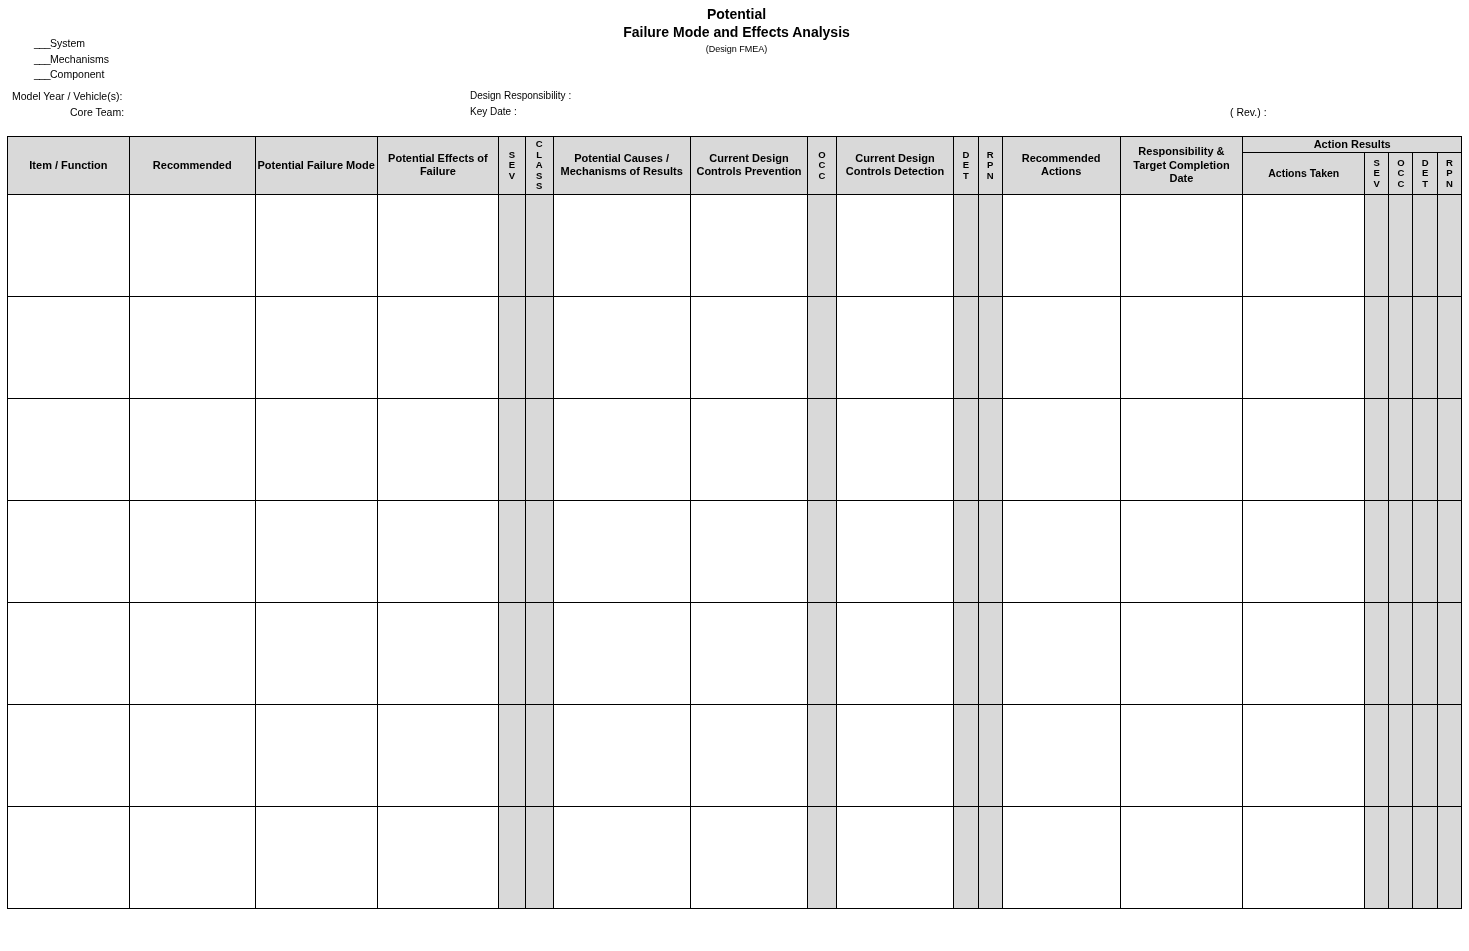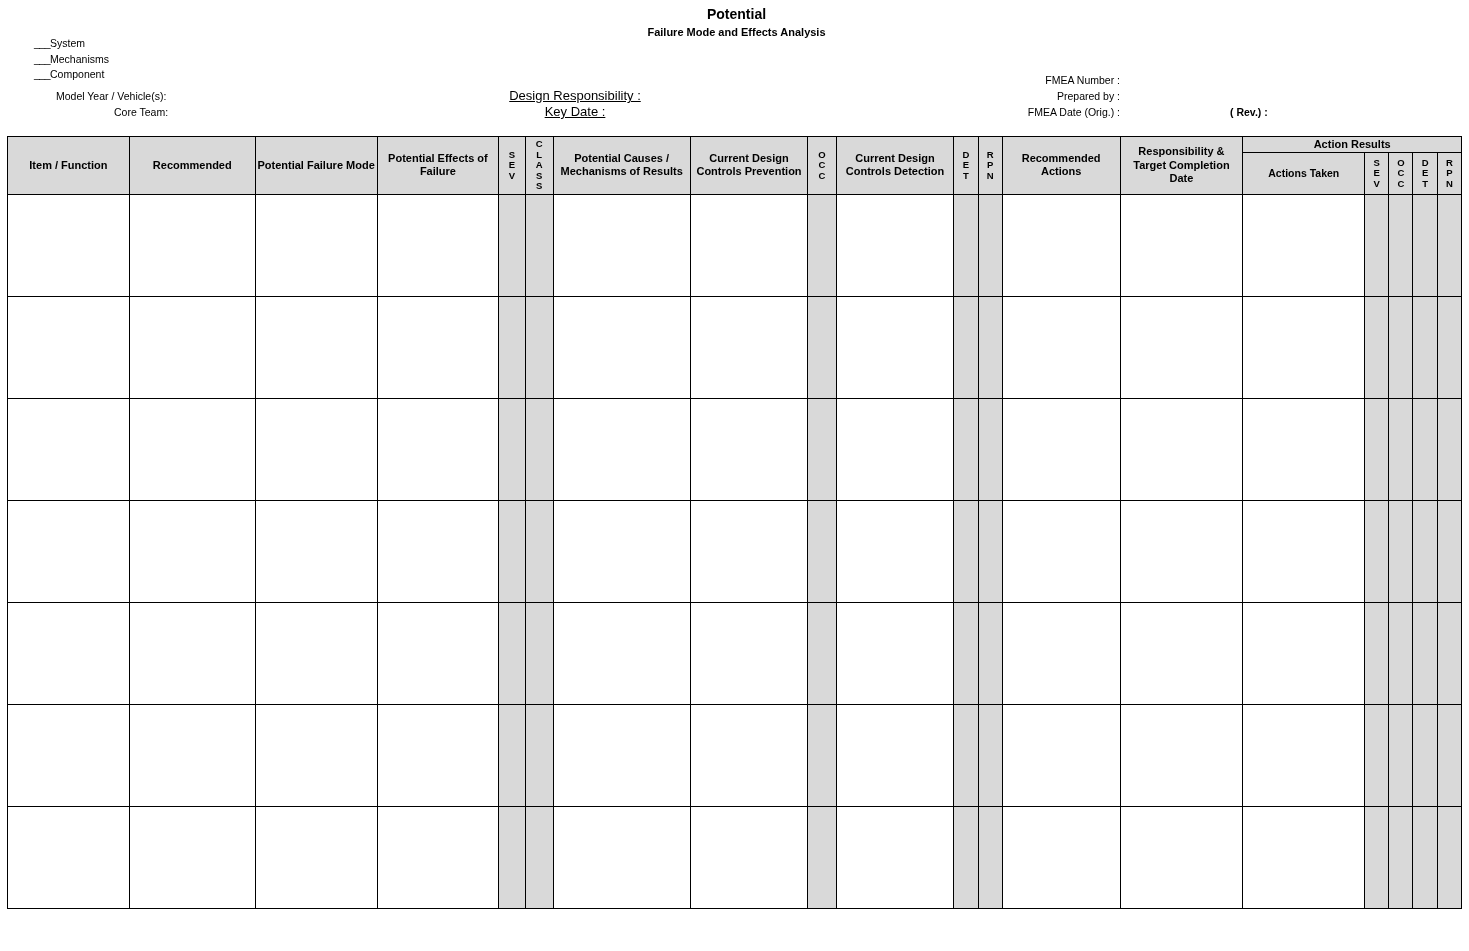--- a/index.html
+++ b/index.html
@@ -32,21 +32,21 @@
     text-align: center;
     margin: 0 auto;
     width: 100%;
   }
   .title-line1 {
     font-size: 14px;
     font-weight: bold;
     line-height: 17px;
   }
   .title-line2 {
-    font-size: 11px;
+    font-size: 14px;
     font-weight: bold;
     line-height: 19px;
   }
   .title-sub {
     font-size: 9px;
     line-height: 14px;
     font-weight: normal;
   }
 
   .left-labels {
@@ -67,52 +67,49 @@
   .left-rows {
     position: absolute;
     left: 12px;
     top: 88px;
     font-size: 10.5px;
     line-height: 16px;
     width: 300px;
   }
   .left-rows .r {
     white-space: nowrap;
-    margin-left: 44px;
   }
   .left-rows .r.indent {
     padding-left: 58px;
   }
 
   .mid-rows {
     position: absolute;
     left: 470px;
     top: 88px;
     width: 210px;
-    font-size: 13px;
+    font-size: 10px;
     line-height: 16px;
-    text-align: center;
-    text-decoration: underline;
+    text-align: left;
   }
   .right-rows {
     position: absolute;
     left: 880px;
     top: 72px;
     width: 240px;
     font-size: 10.5px;
     line-height: 16px;
     text-align: right;
   }
   .rev-row {
     position: absolute;
     left: 1230px;
     top: 104px;
     font-size: 10.5px;
     line-height: 16px;
-    font-weight: bold;
   }
 
   
   table.fmea {
     border-collapse: collapse;
     table-layout: fixed;
     width: 1455px;
     margin: 0 7px;
   }
   table.fmea th, table.fmea td {
@@ -153,20 +150,21 @@
 </head>
 <body>
 
 <div class="page">
 
   <div class="header">
 
     <div class="title-block">
       <div class="title-line1">Potential</div>
       <div class="title-line2">Failure Mode and Effects Analysis</div>
+      <div class="title-sub">(Design FMEA)</div>
     </div>
 
     <div class="left-labels">
       <div class="lbl">
         <span class="under">___</span><span>System</span>
       </div>
       <div class="lbl">
         <span class="under">___</span><span>Mechanisms</span>
       </div>
       <div class="lbl">
@@ -177,25 +175,20 @@
     <div class="left-rows">
       <div class="r">Model Year / Vehicle(s):</div>
       <div class="r indent">Core Team:</div>
     </div>
 
     <div class="mid-rows">
       <div class="r">Design Responsibility :</div>
       <div class="r">Key Date :</div>
     </div>
 
-    <div class="right-rows">
-      <div class="r">FMEA Number :</div>
-      <div class="r">Prepared by :</div>
-      <div class="r">FMEA Date (Orig.) :</div>
-    </div>
 
     <div class="rev-row">( Rev.) :</div>
   </div>
 
   <table class="fmea">
     <colgroup>
       <col style="width:121px">
       <col style="width:125px">
       <col style="width:121px">
       <col style="width:121px">

